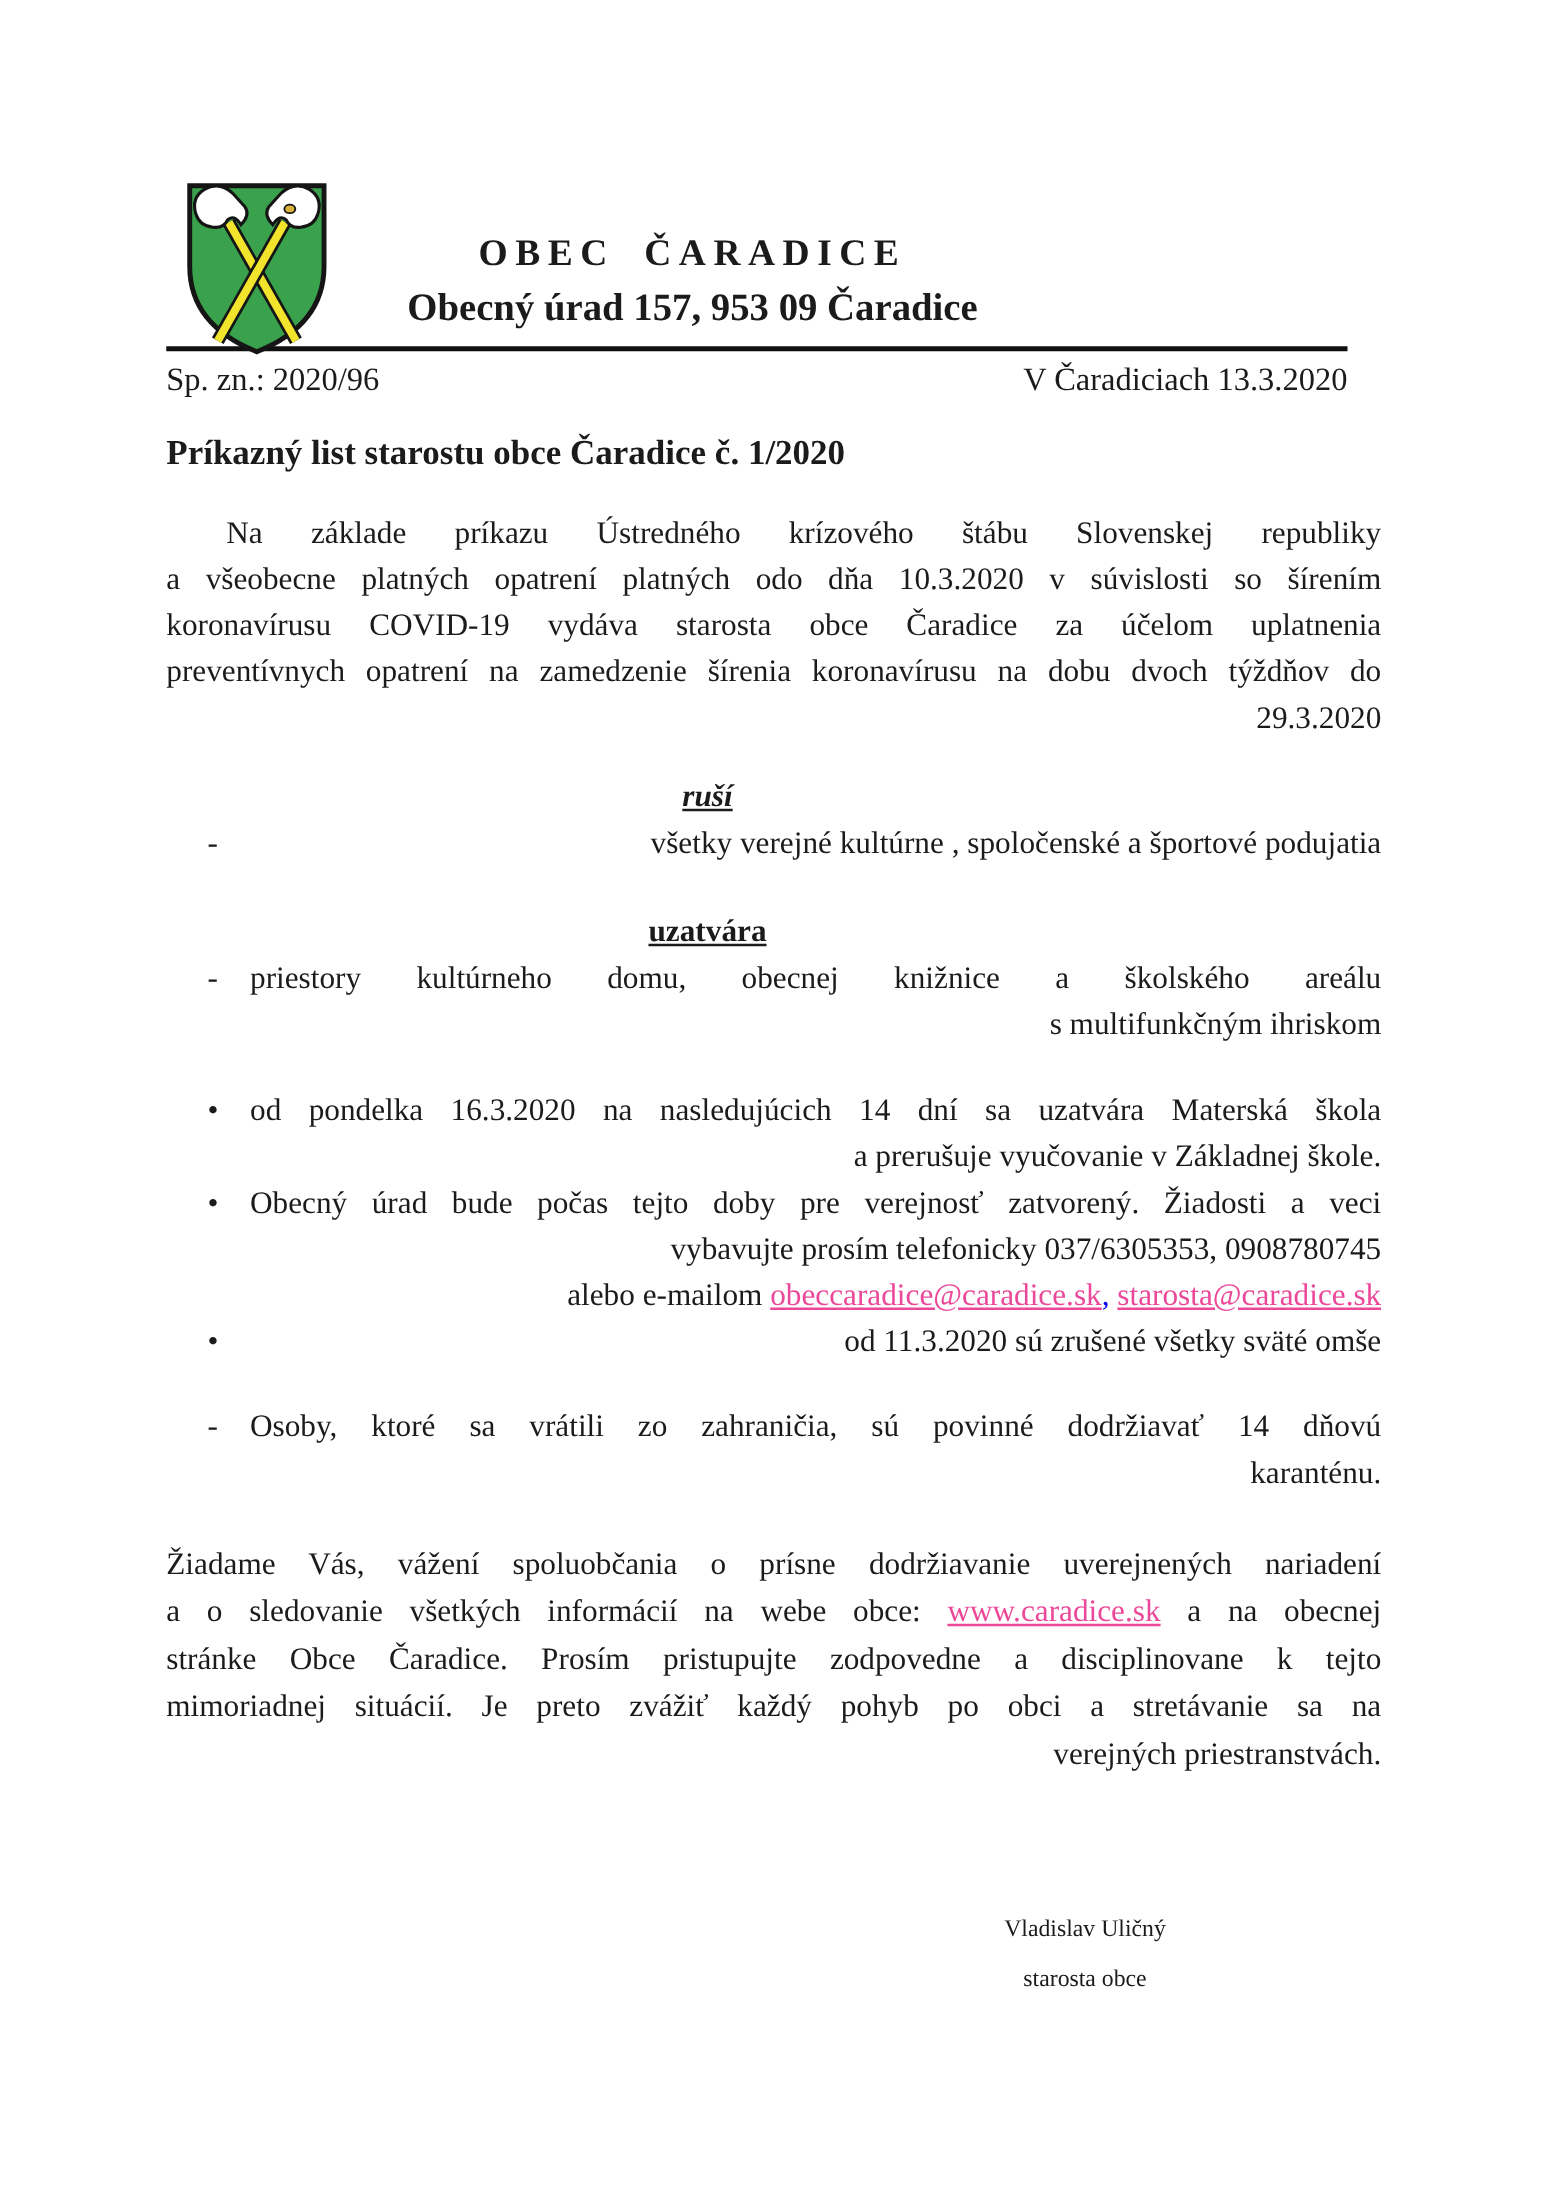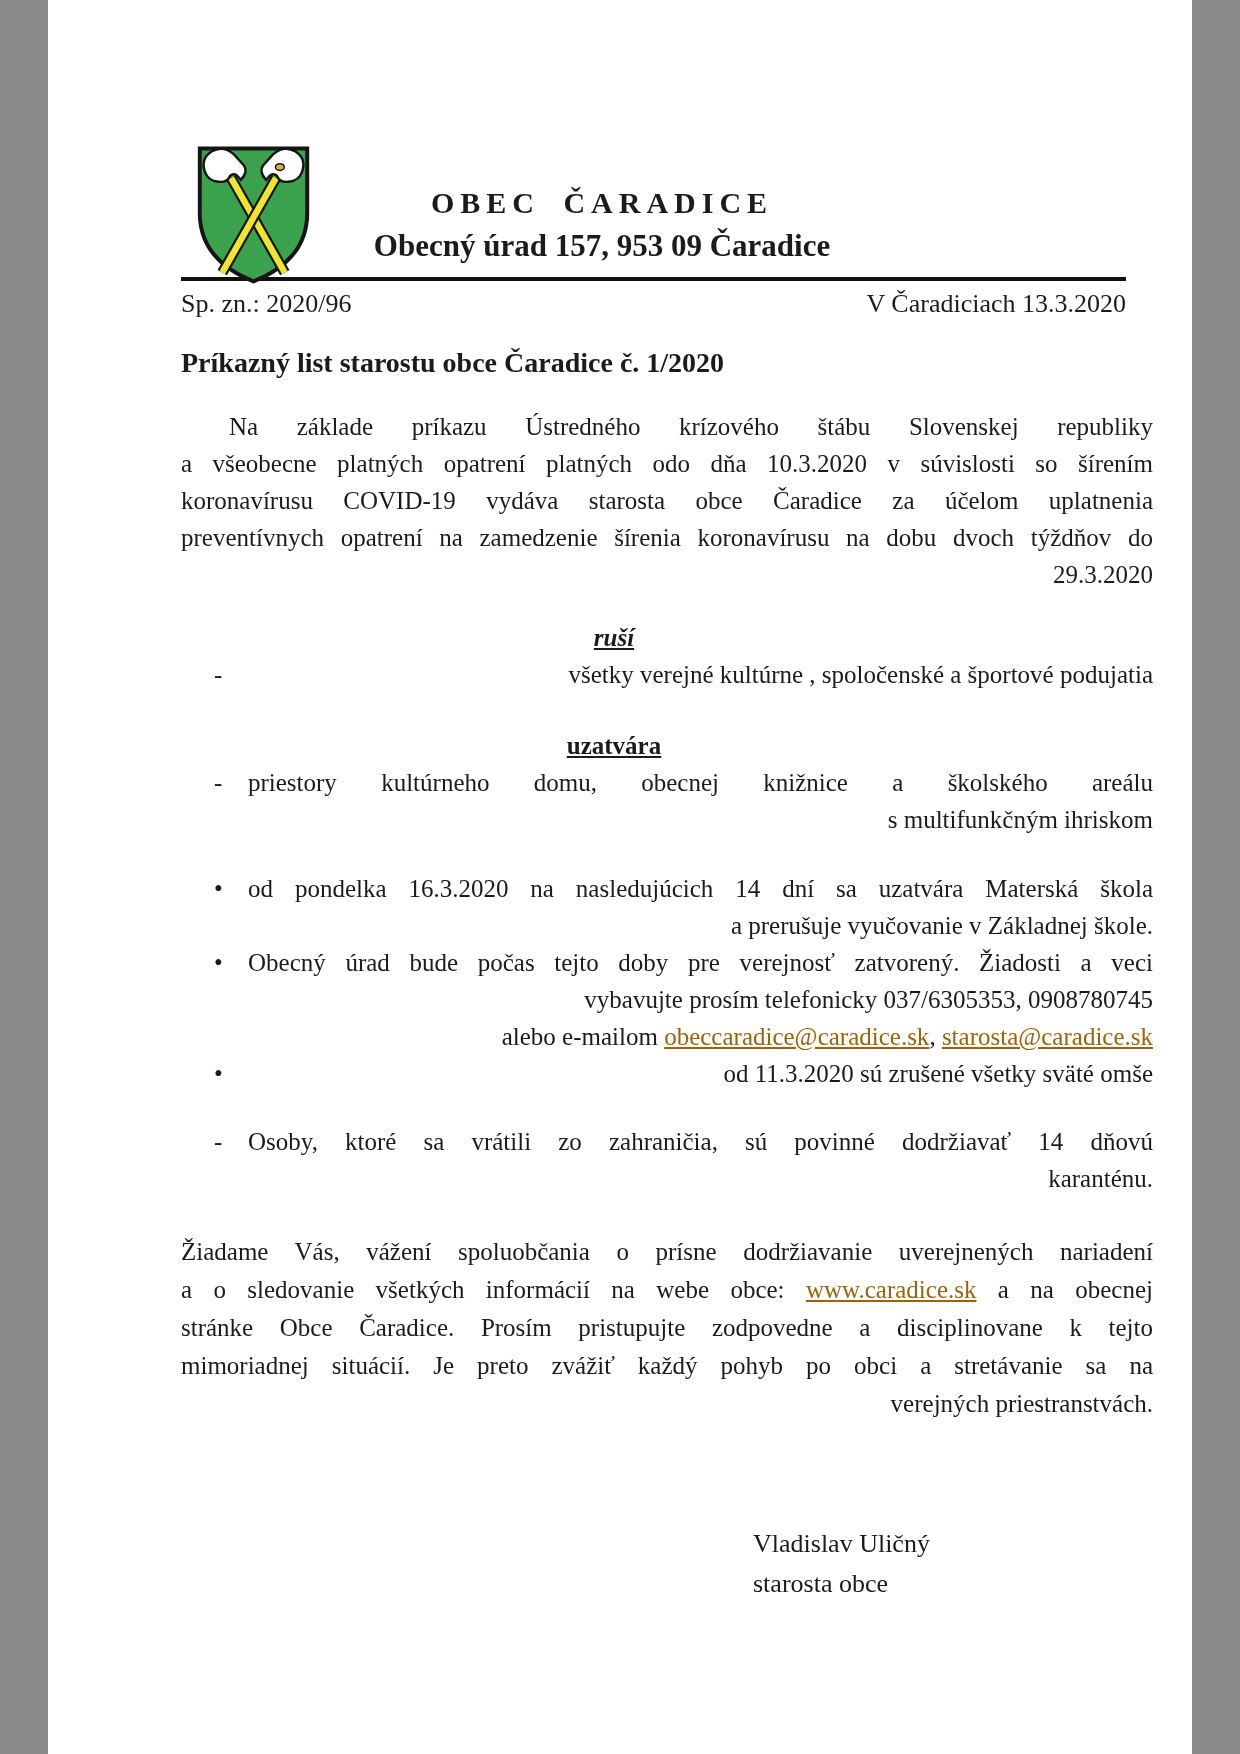--- a/index.html
+++ b/index.html
@@ -1,17 +1,17 @@
 <!DOCTYPE html>
 <html><head>
 <meta charset="utf-8">
 <style>
   html,body{margin:0;padding:0;background:#8a8a8a;}
   #page{
-    position:relative;width:1144px;height:1754px;background:#ffffff;
+    position:relative;width:1240px;height:1754px;background:#ffffff;
     font-family:"Liberation Serif","DejaVu Serif",serif;color:#1b1b1b;
     margin:0 auto;overflow:hidden;
   }
   
   .crest{position:absolute;left:142px;top:140px;width:127px;height:148px;z-index:2;}
   .org-name{
     position:absolute;left:133px;top:186px;width:842px;text-align:center;
     font-weight:bold;font-size:30px;letter-spacing:6px;word-spacing:10px;white-space:nowrap;
   }
   .org-address{
@@ -36,25 +36,25 @@
   .lline{text-align:right;height:37px;overflow:hidden;}
   .indent{padding-left:48px;}
   .sec-head{width:866px;text-align:center;font-weight:bold;}
   .sec-head span{text-decoration:underline;}
   .mt26{margin-top:26px;font-style:italic;} .mt34{margin-top:34px;} .mt32{margin-top:32px;}
   .mt31{margin-top:31px;} .mt36{margin-top:36px;}
   .li{position:relative;padding-left:67px;}
   .li .marker{position:absolute;left:33px;top:0;width:30px;text-align:left;}
   .closing{line-height:38px;}
   .closing .jline,.closing .lline{height:38px;}
-  a.doclink{color:#a16207;text-decoration:underline;cursor:pointer;}
+  a.doclink{color:#ec4899;text-decoration:underline;cursor:pointer;}
   .linksep{color:#0000ee;text-decoration:none;}
   .signature{
-    position:absolute;left:705px;top:1524px;width:400px;
-    font-size:26px;line-height:40px;
+    position:absolute;left:668px;top:1524px;width:400px;text-align:center;
+    font-size:19px;line-height:40px;
   }
 </style>
 </head>
 <body>
 
 <div id="page">
 
   <div class="crest">
     <svg viewBox="0 0 130 150" width="127" height="148" xmlns="http://www.w3.org/2000/svg">
       <path d="M10,8 H120 V74 Q120,122 65,144 Q10,122 10,74 Z" fill="#3aa24d" stroke="#151515" stroke-width="4"></path>

